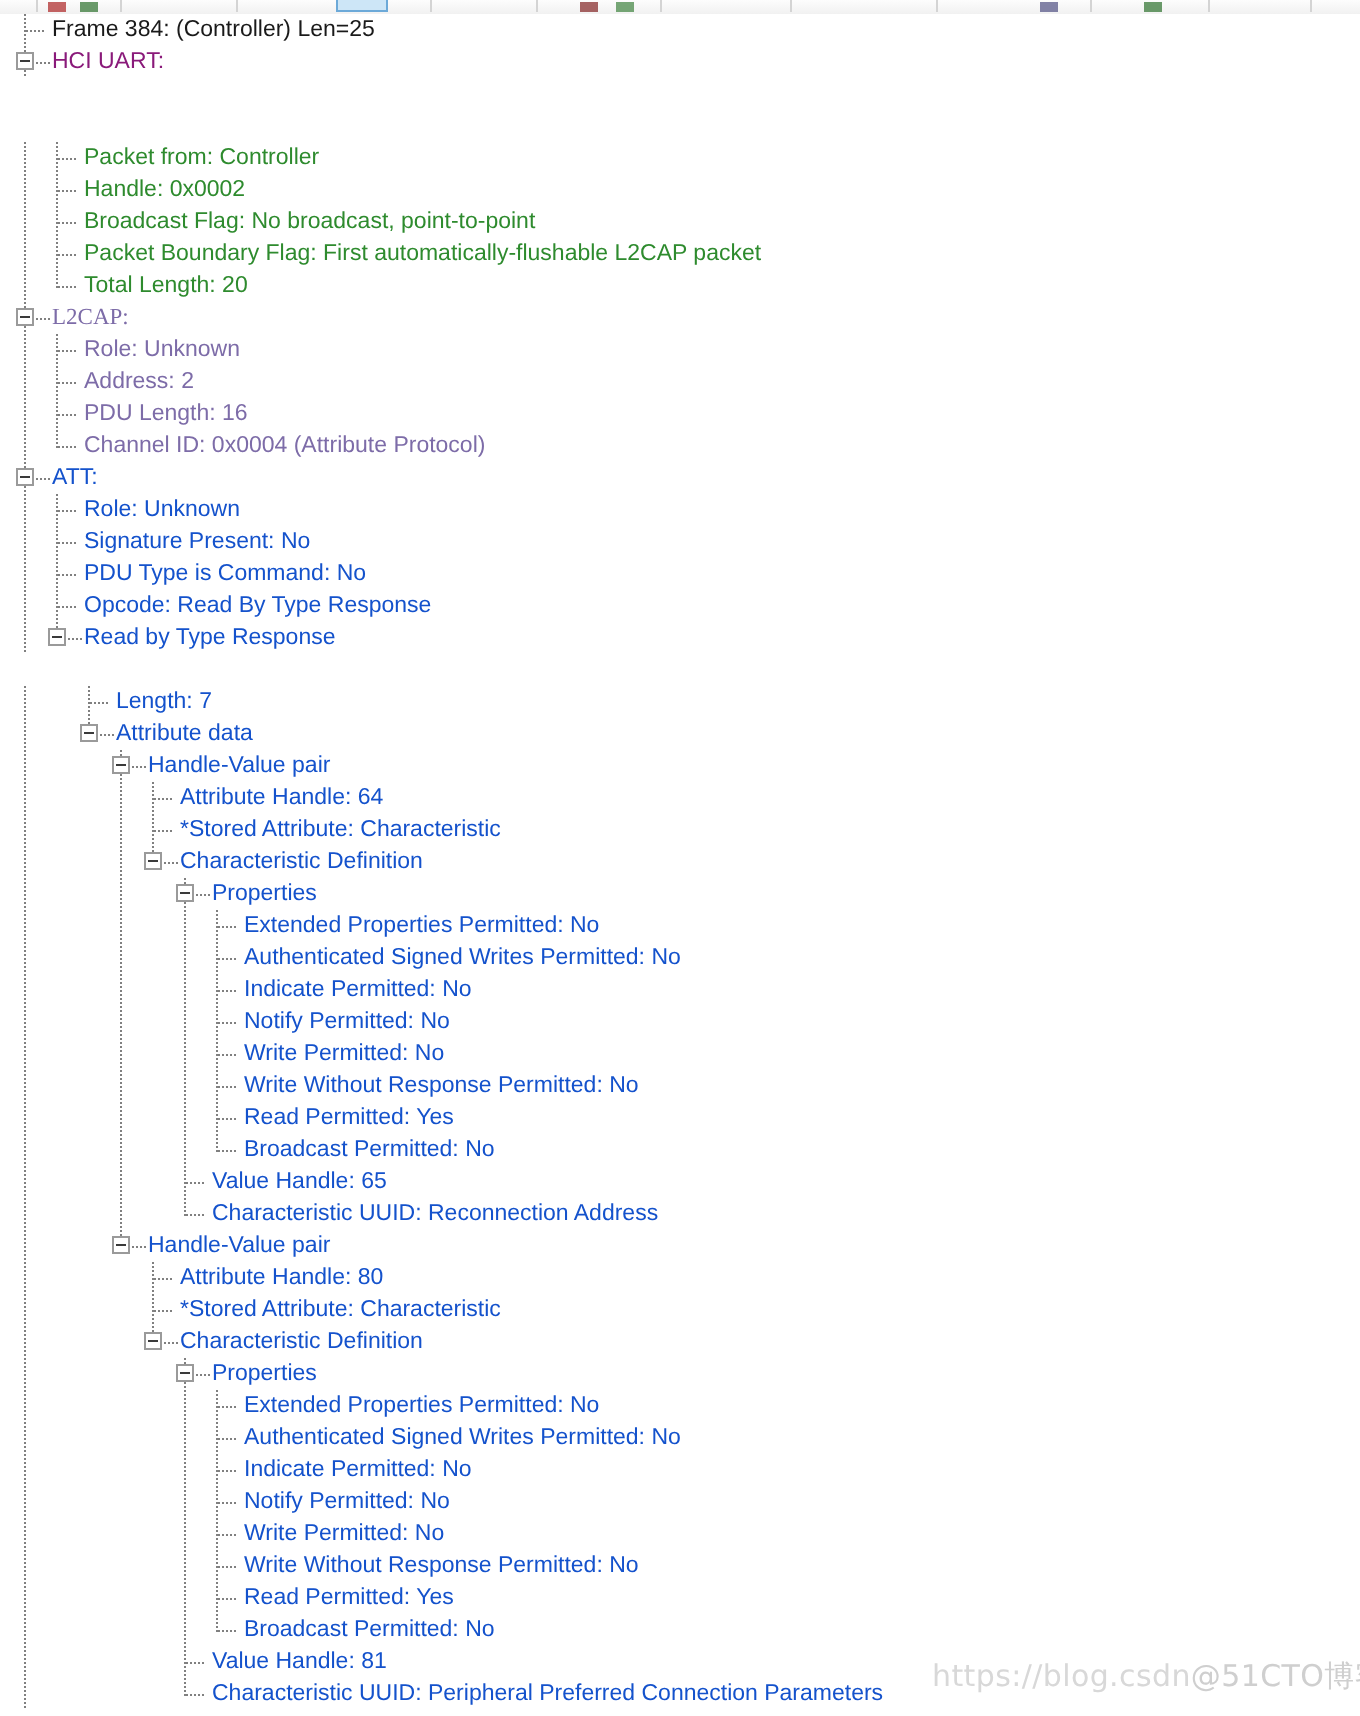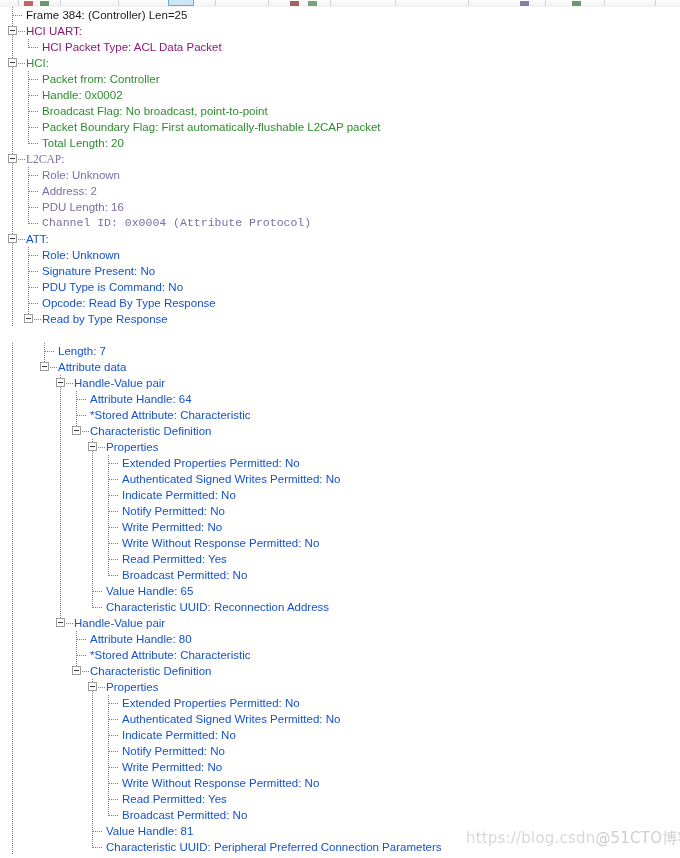--- a/index.html
+++ b/index.html
@@ -182,33 +182,20 @@
       <span class="elbow" style="left: 13px;"></span>
       <span class="label c-frame" style="left: 26px;">Frame 384: (Controller) Len=25</span>
     </div>
     <div class="row" style="top: 16px; position: absolute; left: 0px; width: 680px;">
       <span class="vline" style="left: 12px; height: 3px;"></span>
       <span class="vline" style="left: 12px; top: 12px; height: 4px;"></span>
       <span class="expander" style="left: 8px;"></span>
       <span class="expander-tail" style="left: 18px;"></span>
       <span class="label c-hciuart" style="left: 26px;">HCI UART:</span>
     </div>
-    <div class="row" style="top: 32px; position: absolute; left: 0px; width: 680px;">
-      <span class="vline" style="left: 12px;"></span>
-      <span class="elbow-v" style="left: 28px;"></span>
-      <span class="elbow" style="left: 29px;"></span>
-      <span class="label c-hciuart" style="left: 42px;">HCI Packet Type: ACL Data Packet</span>
-    </div>
-    <div class="row" style="top: 48px; position: absolute; left: 0px; width: 680px;">
-      <span class="vline" style="left: 12px; height: 3px;"></span>
-      <span class="vline" style="left: 12px; top: 12px; height: 4px;"></span>
-      <span class="expander" style="left: 8px;"></span>
-      <span class="expander-tail" style="left: 18px;"></span>
-      <span class="label c-hci" style="left: 26px;">HCI:</span>
-    </div>
     <div class="row" style="top: 64px; position: absolute; left: 0px; width: 680px;">
       <span class="vline" style="left: 12px;"></span>
       <span class="elbow-v" style="left: 28px;"></span>
       <span class="vline" style="left: 28px; top: 8px; height: 8px;"></span>
       <span class="elbow" style="left: 29px;"></span>
       <span class="label c-hci" style="left: 42px;">Packet from: Controller</span>
     </div>
     <div class="row" style="top: 80px; position: absolute; left: 0px; width: 680px;">
       <span class="vline" style="left: 12px;"></span>
       <span class="elbow-v" style="left: 28px;"></span>
@@ -257,21 +244,21 @@
       <span class="elbow" style="left: 29px;"></span>
       <span class="label c-l2cap" style="left: 42px;">Address: 2</span>
     </div>
     <div class="row" style="top: 192px; position: absolute; left: 0px; width: 680px;">
       <span class="vline" style="left: 12px;"></span>
       <span class="elbow-v" style="left: 28px;"></span>
       <span class="vline" style="left: 28px; top: 8px; height: 8px;"></span>
       <span class="elbow" style="left: 29px;"></span>
       <span class="label c-l2cap" style="left: 42px;">PDU Length: 16</span>
     </div>
-    <div class="row" style="top: 208px; position: absolute; left: 0px; width: 680px; font-family: Liberation Mono, monospace;">
+    <div class="row" style="top: 208px; position: absolute; left: 0px; width: 680px;">
       <span class="vline" style="left: 12px;"></span>
       <span class="elbow-v" style="left: 28px;"></span>
       <span class="elbow" style="left: 29px;"></span>
       <span class="label c-l2cap" style="left: 42px;">Channel ID: 0x0004  (Attribute Protocol)</span>
     </div>
     <div class="row" style="top: 224px; position: absolute; left: 0px; width: 680px;">
       <span class="vline" style="left: 12px; height: 3px;"></span>
       <span class="vline" style="left: 12px; top: 12px; height: 4px;"></span>
       <span class="expander" style="left: 8px;"></span>
       <span class="expander-tail" style="left: 18px;"></span>

